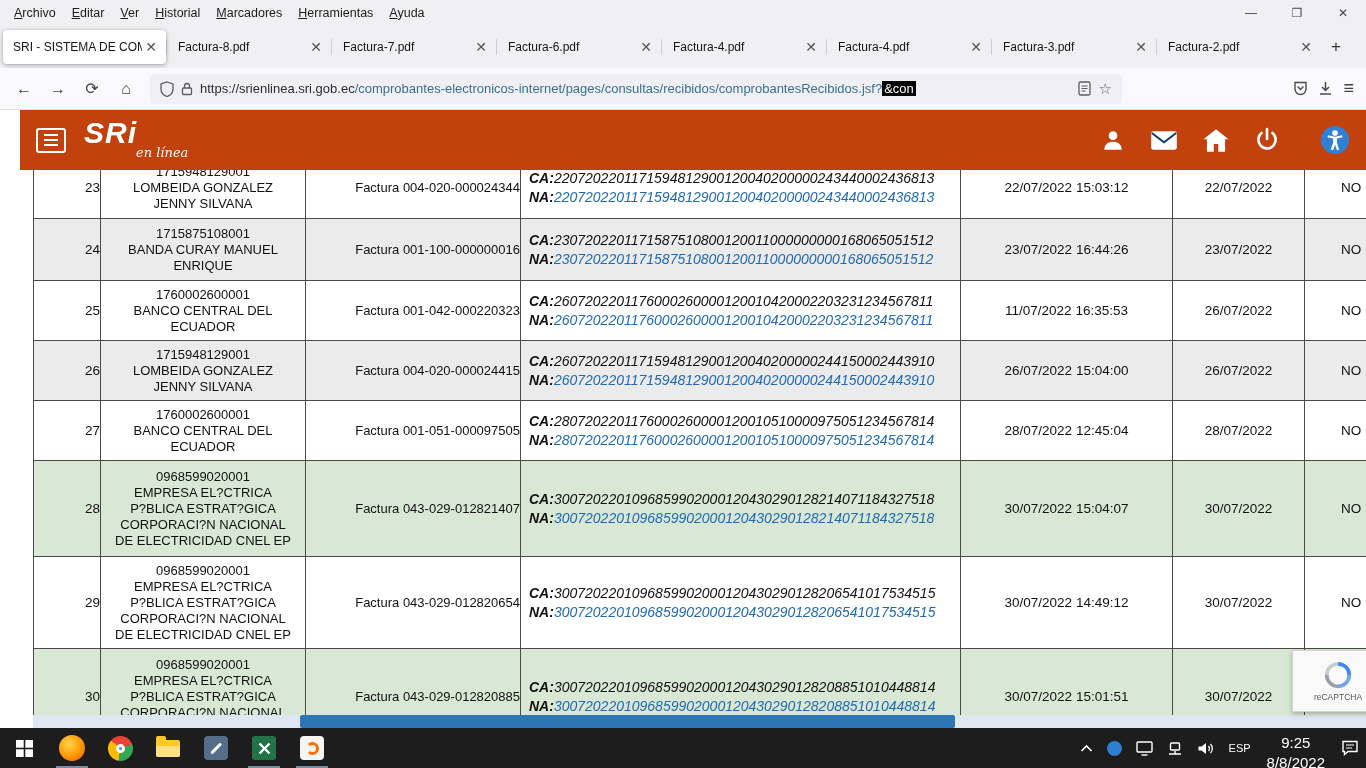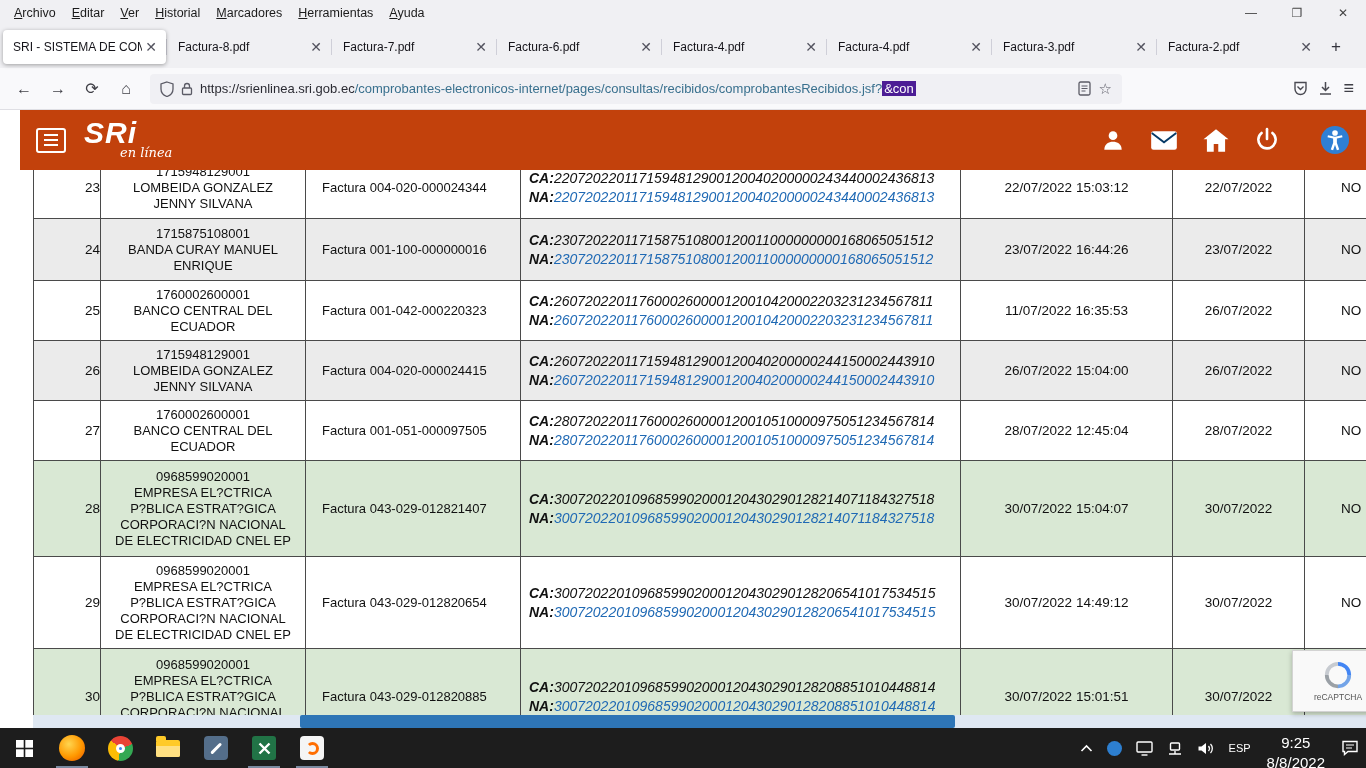--- a/index.html
+++ b/index.html
@@ -22,51 +22,51 @@
   .tab-close { width:18px; height:18px; display:flex; align-items:center; justify-content:center; color:#52525e; font-size:14px; border-radius:3px; }
   .newtab-btn { width:28px; height:28px; display:flex; align-items:center; justify-content:center; font-size:17px; color:#33333c; border-radius:4px; }
 
   
   .navbar { height:42px; background:#f9f9fb; border-bottom:1px solid #dfdfe4; display:flex; align-items:center; padding:0 8px; gap:2px; }
   .nav-icon { width:32px; height:28px; display:flex; align-items:center; justify-content:center; font-size:16px; color:#3f3f46; border-radius:4px; flex-shrink:0; }
   .urlbar { width:972px; height:30px; margin-left:6px; background:#f0f0f4; border-radius:4px; display:flex; align-items:center; padding:0 10px; gap:7px; flex-shrink:0; }
   .url-text { font-size:13px; white-space:nowrap; overflow:hidden; flex:1; color:#39708e; }
   .url-host { color:#2b2b33; }
   .url-path { color:#39708e; }
-  .url-selected { background:#4c1d95; color:#fff; padding:1px 2px; }
+  .url-selected { background:#000000; color:#fff; padding:1px 2px; }
   .url-right-icons { display:flex; gap:8px; align-items:center; }
   .star { font-size:15px; color:#5b5b66; }
   .nav-right { margin-left:auto; display:flex; gap:10px; align-items:center; padding-right:4px; }
   .menu-glyph { font-size:18px; color:#3f3f46; }
 
   
   .sri-header { height:60px; background:#c2410c; display:flex; align-items:center; padding:0 16px; color:#fff;margin-left:20px; }
   .burger-box { width:30px; height:25px; border:2px solid #fff; border-radius:3px; display:flex; align-items:center; justify-content:center; margin-right:18px; flex-shrink:0; }
   .burger-bars { width:14px; height:2px; background:#fff; box-shadow:0 -5px 0 #fff, 0 5px 0 #fff; }
   .sri-logo { position:relative; width:110px; height:48px; flex-shrink:0; }
   .sri-main { font-style:italic; font-weight:bold; font-size:30px; letter-spacing:1px; position:absolute; top:0; left:0; }
-  .sri-sub { font-family:"DejaVu Serif", serif; font-style:italic; font-size:13px; position:absolute; top:29px; left:36px; }
+  .sri-sub { font-family:"DejaVu Serif", serif; font-style:italic; font-size:13px; position:absolute; top:29px; left:52px; }
   .entity-block { margin-left:auto; text-align:right; line-height:1.35; margin-right:14px; }
   .entity-ruc { font-size:15px; }
   .entity-name { font-size:14.5px; }
   .sri-icons { display:flex; align-items:center; gap:24px; flex-shrink:0; }
   .sri-icon { display:flex; align-items:center; justify-content:center; }
   .sri-icon.access { margin-left:16px; }
 
   
   .content { position:absolute; top:170px; left:0; width:1366px; height:558px; overflow:hidden; background:#fff; }
   table.comp { border-collapse:collapse; table-layout:fixed; width:1431px; margin-left:33px; margin-top:-14px; font-size:13px; color:#111; }
   table.comp td { border:1px solid #4a4a4a; vertical-align:middle; }
   tr.h62{height:62px} tr.h60{height:60px} tr.h96{height:96px} tr.h92{height:92px}
   tr.white { background:#ffffff; }
   tr.gray { background:#ebebeb; }
   tr.green { background:#d9e8d4; }
   td.num { text-align:right; font-size:13.5px; }
   td.emitter { text-align:center; white-space:pre-line; line-height:16px; padding:4px 8px; }
-  td.doc { padding-left:16px; }
+  td.doc { padding-left:16px;text-align:right; }
   td.keys { padding-left:8px; line-height:19px; font-size:14px;font-style:italic; }
   .key-label { font-weight:bold; color:#111; }
   .ca-val { color:#111; }
   .na-val { color:#1f69b4; cursor:pointer; }
   td.auth, td.issued { text-align:center; font-size:13.5px; }
   td.status { padding-left:36px; font-size:13.5px; }
 
   
   .hscroll-track { position:absolute; left:33px; right:0; bottom:0; height:13px; background:#dfe8f2; }
   .hscroll-thumb { position:absolute; left:267px; width:655px; top:0; bottom:0; background:#2e75b6; border-radius:2px; }

